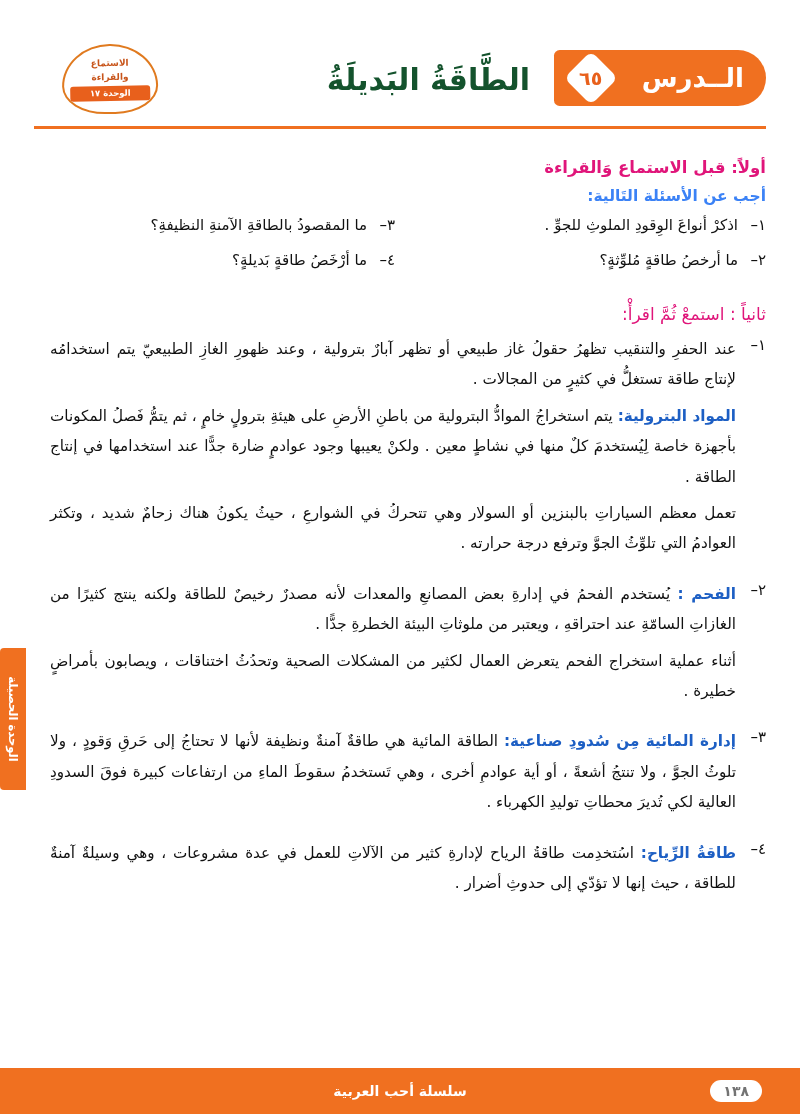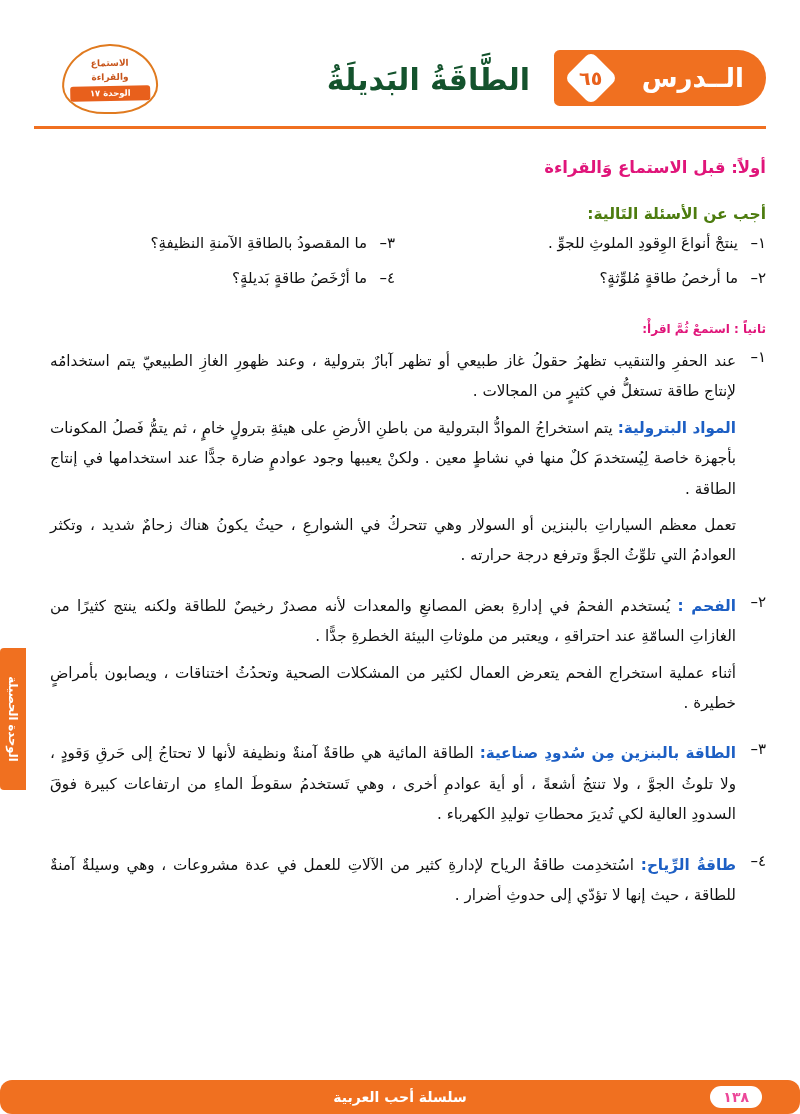--- a/index.html
+++ b/index.html
@@ -130,29 +130,29 @@
     color: #111;
   }
 
   .sec-head {
     color: #e0157a;
     font-size: 16.5px;
     font-weight: bold;
     margin: 10px 0 4px 0;
   }
   .sec-sub {
-    color: #4d7c0f;
+    color: #3b82f6;
     font-size: 15.5px;
     font-weight: bold;
-    margin: 28px 0 8px 0;
+    margin: 10px 0 8px 0;
   }
   .sec-head2 {
     color: #e0157a;
-    font-size: 12px;
-    font-weight: bold;
+    font-size: 17px;
+    font-weight: normal;
     margin: 22px 0 10px 0;
   }
 
   
   .q-grid {
     display: flex;
     flex-direction: row;
     gap: 26px;
     margin-top: 4px;
   }
@@ -225,44 +225,43 @@
     font-size: 11.5px;
     font-weight: bold;
   }
 
   
   .footer {
     position: absolute;
     bottom: 0;
     left: 0;
     width: 100%;
-    height: 34px;
+    height: 46px;
     background: #f07020;
-    border-radius: 12px;
   }
   .footer .fbar {
     position: absolute;
     top: 0; left: 0; width: 100%; height: 46px;
   }
   .footer-text {
     position: absolute;
     top: 50%;
     left: 50%;
     transform: translate(-50%,-50%);
     color: #fff;
     font-size: 14px;
     font-weight: bold;
   }
   .page-num {
     position: absolute;
     top: 50%;
     right: 38px;
     transform: translateY(-50%);
     background: #fff;
-    color: #ec4899;
+    color: #737373;
     font-size: 14px;
     font-weight: bold;
     border-radius: 12px;
     padding: 3px 13px;
   }
 </style>
 </head>
 <body>
 
 <div class="page">
@@ -286,21 +285,21 @@
 
   <div class="content">
 
     <div class="sec-head">أولاً: قبل الاستماع وَالقراءة</div>
     <div class="sec-sub">أجب عن الأسئلة التَالية:</div>
 
     <div class="q-grid">
       <div class="q-col">
         <div class="q-row">
           <div class="q-num">١–</div>
-          <div class="q-text">ينتجْ أنواعَ الوِقودِ الملوثِ للجوِّ .</div>
+          <div class="q-text">اذكرْ أنواعَ الوِقودِ الملوثِ للجوِّ .</div>
         </div>
         <div class="q-row">
           <div class="q-num">٢–</div>
           <div class="q-text">ما أرخصُ طاقةٍ مُلوِّثةٍ؟</div>
         </div>
       </div>
       <div class="q-col">
         <div class="q-row">
           <div class="q-num">٣–</div>
           <div class="q-text">ما المقصودُ بالطاقةِ الآمنةِ النظيفةِ؟</div>
@@ -327,21 +326,21 @@
       <div class="item-num">٢–</div>
       <div class="item-body">
         <p><span class="kw">الفحم :</span> <span>يُستخدم الفحمُ في إدارةِ بعض المصانعِ والمعدات لأنه مصدرٌ رخيصٌ للطاقة ولكنه ينتج كثيرًا من الغازاتِ السامّةِ عند احتراقهِ ، ويعتبر من ملوثاتِ البيئة الخطرةِ جدًّا .</span></p>
         <p>أثناء عملية استخراج الفحم يتعرض العمال لكثير من المشكلات الصحية وتحدُثُ اختناقات ، ويصابون بأمراضٍ خطيرة .</p>
       </div>
     </div>
 
     <div class="item">
       <div class="item-num">٣–</div>
       <div class="item-body">
-        <p><span class="kw">الطاقة بالبنزين مِن سُدودِ صناعية:</span> <span>الطاقة المائية هي طاقةٌ آمنةٌ ونظيفة لأنها لا تحتاجُ إلى حَرقِ وَقودٍ ، ولا تلوثُ الجوَّ ، ولا تنتجُ أشعةً ، أو أية عوادمِ أخرى ، وهي تَستخدمُ سقوطَ الماءِ من ارتفاعات كبيرة فوقَ السدودِ العالية لكي تُديرَ محطاتِ توليدِ الكهرباء .</span></p>
+        <p><span class="kw">إدارة المائية مِن سُدودِ صناعية:</span> <span>الطاقة المائية هي طاقةٌ آمنةٌ ونظيفة لأنها لا تحتاجُ إلى حَرقِ وَقودٍ ، ولا تلوثُ الجوَّ ، ولا تنتجُ أشعةً ، أو أية عوادمِ أخرى ، وهي تَستخدمُ سقوطَ الماءِ من ارتفاعات كبيرة فوقَ السدودِ العالية لكي تُديرَ محطاتِ توليدِ الكهرباء .</span></p>
       </div>
     </div>
 
     <div class="item">
       <div class="item-num">٤–</div>
       <div class="item-body">
         <p><span class="kw">طاقةُ الرِّياح:</span> <span>اسُتخدِمت طاقةُ الرياح لإدارةِ كثير من الآلاتِ للعمل في عدة مشروعات ، وهي وسيلةٌ آمنةٌ للطاقة ، حيث إنها لا تؤدّي إلى حدوثِ أضرار .</span></p>
       </div>
     </div>
 

